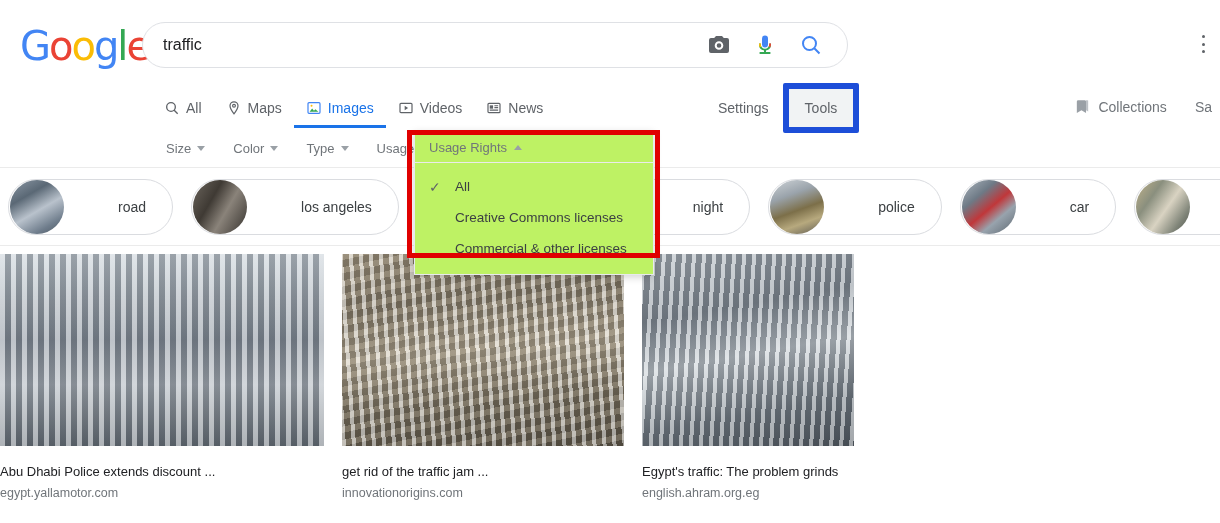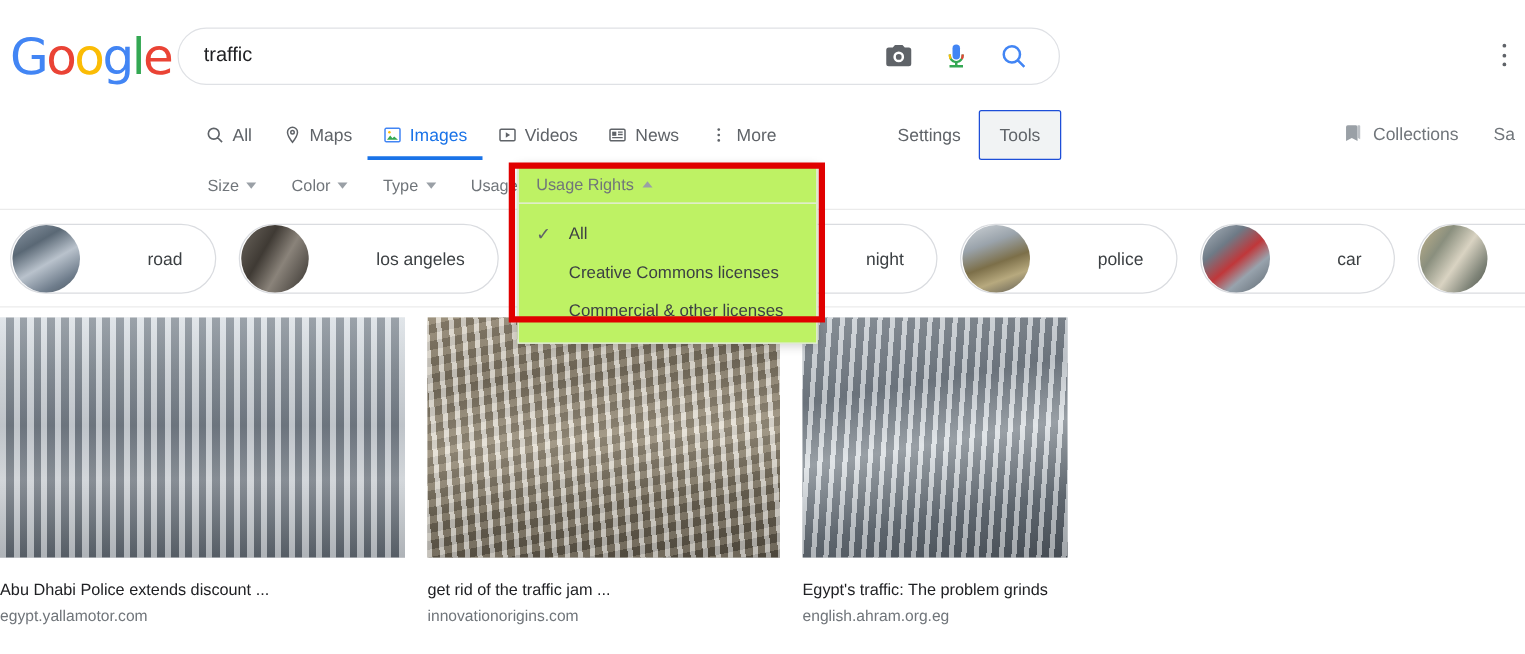--- a/index.html
+++ b/index.html
@@ -8,21 +8,21 @@
     background: #ffffff;
     font-family: "Liberation Sans", sans-serif;
     overflow: hidden;
   }
   body { position: relative; }
 
   
   .header { position: relative; height: 88px; }
 
   .logo {
-    position: absolute; left: 8px; top: 26px;
+    position: absolute; left: 20px; top: 26px;
     font-size: 40px; line-height: 40px;
     letter-spacing: -2px;
     font-family: "DejaVu Sans", sans-serif;
     font-weight: 400;
     white-space: nowrap;
     user-select: none;
   }
   .logo span { display: inline-block; }
 
   .searchbar {
@@ -73,21 +73,21 @@
   .nav-right {
     position: absolute; right: 0; top: 0;
     display: flex; align-items: center; height: 40px;
   }
   .settings-btn {
     font-size: 14px; color: #5f6368; padding: 8px 12px; cursor: pointer;
     white-space: nowrap;
   }
   .tools-btn {
     font-size: 14px; color: #5f6368;
-    background: #f1f3f4; border: 1px solid #1d4ed8;
+    background: #f1f3f4; border: 6px solid #1d4ed8;
     padding: 11px 16px; border-radius: 2px; cursor: pointer;
     margin-left: 2px; white-space: nowrap;
   }
   .collections {
     position: absolute; right: 8px; top: 10px;
     display: flex; align-items: center; gap: 28px;
     font-size: 14px; color: #70757a; white-space: nowrap;
   }
   .collections .citem { display: flex; align-items: center; gap: 7px; cursor: pointer; }
 
@@ -245,28 +245,20 @@
 
   <div class="tab">
     <svg width="16" height="16" viewBox="0 0 24 24">
         <rect x="3" y="5" width="18" height="14" rx="1.5" fill="none" stroke="#5f6368" stroke-width="1.8"></rect>
         <rect x="5.6" y="8" width="5" height="5" fill="#5f6368"></rect>
         <path stroke="#5f6368" stroke-width="1.6" d="M12.6 8.6h5.6M12.6 11.4h5.6M5.6 15.2h12.6"></path>
       </svg>
     <span>News</span>
   </div>
 
-  <div class="tab">
-    <svg width="16" height="16" viewBox="0 0 24 24">
-        <circle cx="12" cy="5.5" r="1.6" fill="#5f6368"></circle>
-        <circle cx="12" cy="12" r="1.6" fill="#5f6368"></circle>
-        <circle cx="12" cy="18.5" r="1.6" fill="#5f6368"></circle>
-      </svg>
-    <span>More</span>
-  </div>
 
   <div class="nav-right" style="left:706px;right:auto;">
     <div class="settings-btn">Settings</div>
     <div class="tools-btn">Tools</div>
   </div>
 
   <div class="collections">
     <div class="citem">
       <svg width="17" height="17" viewBox="0 0 24 24">
         <path fill="#9aa0a6" d="M6 3h9a2 2 0 0 1 2 2v16l-6.5-3.6L4 21V5a2 2 0 0 1 2-2z"></path>

